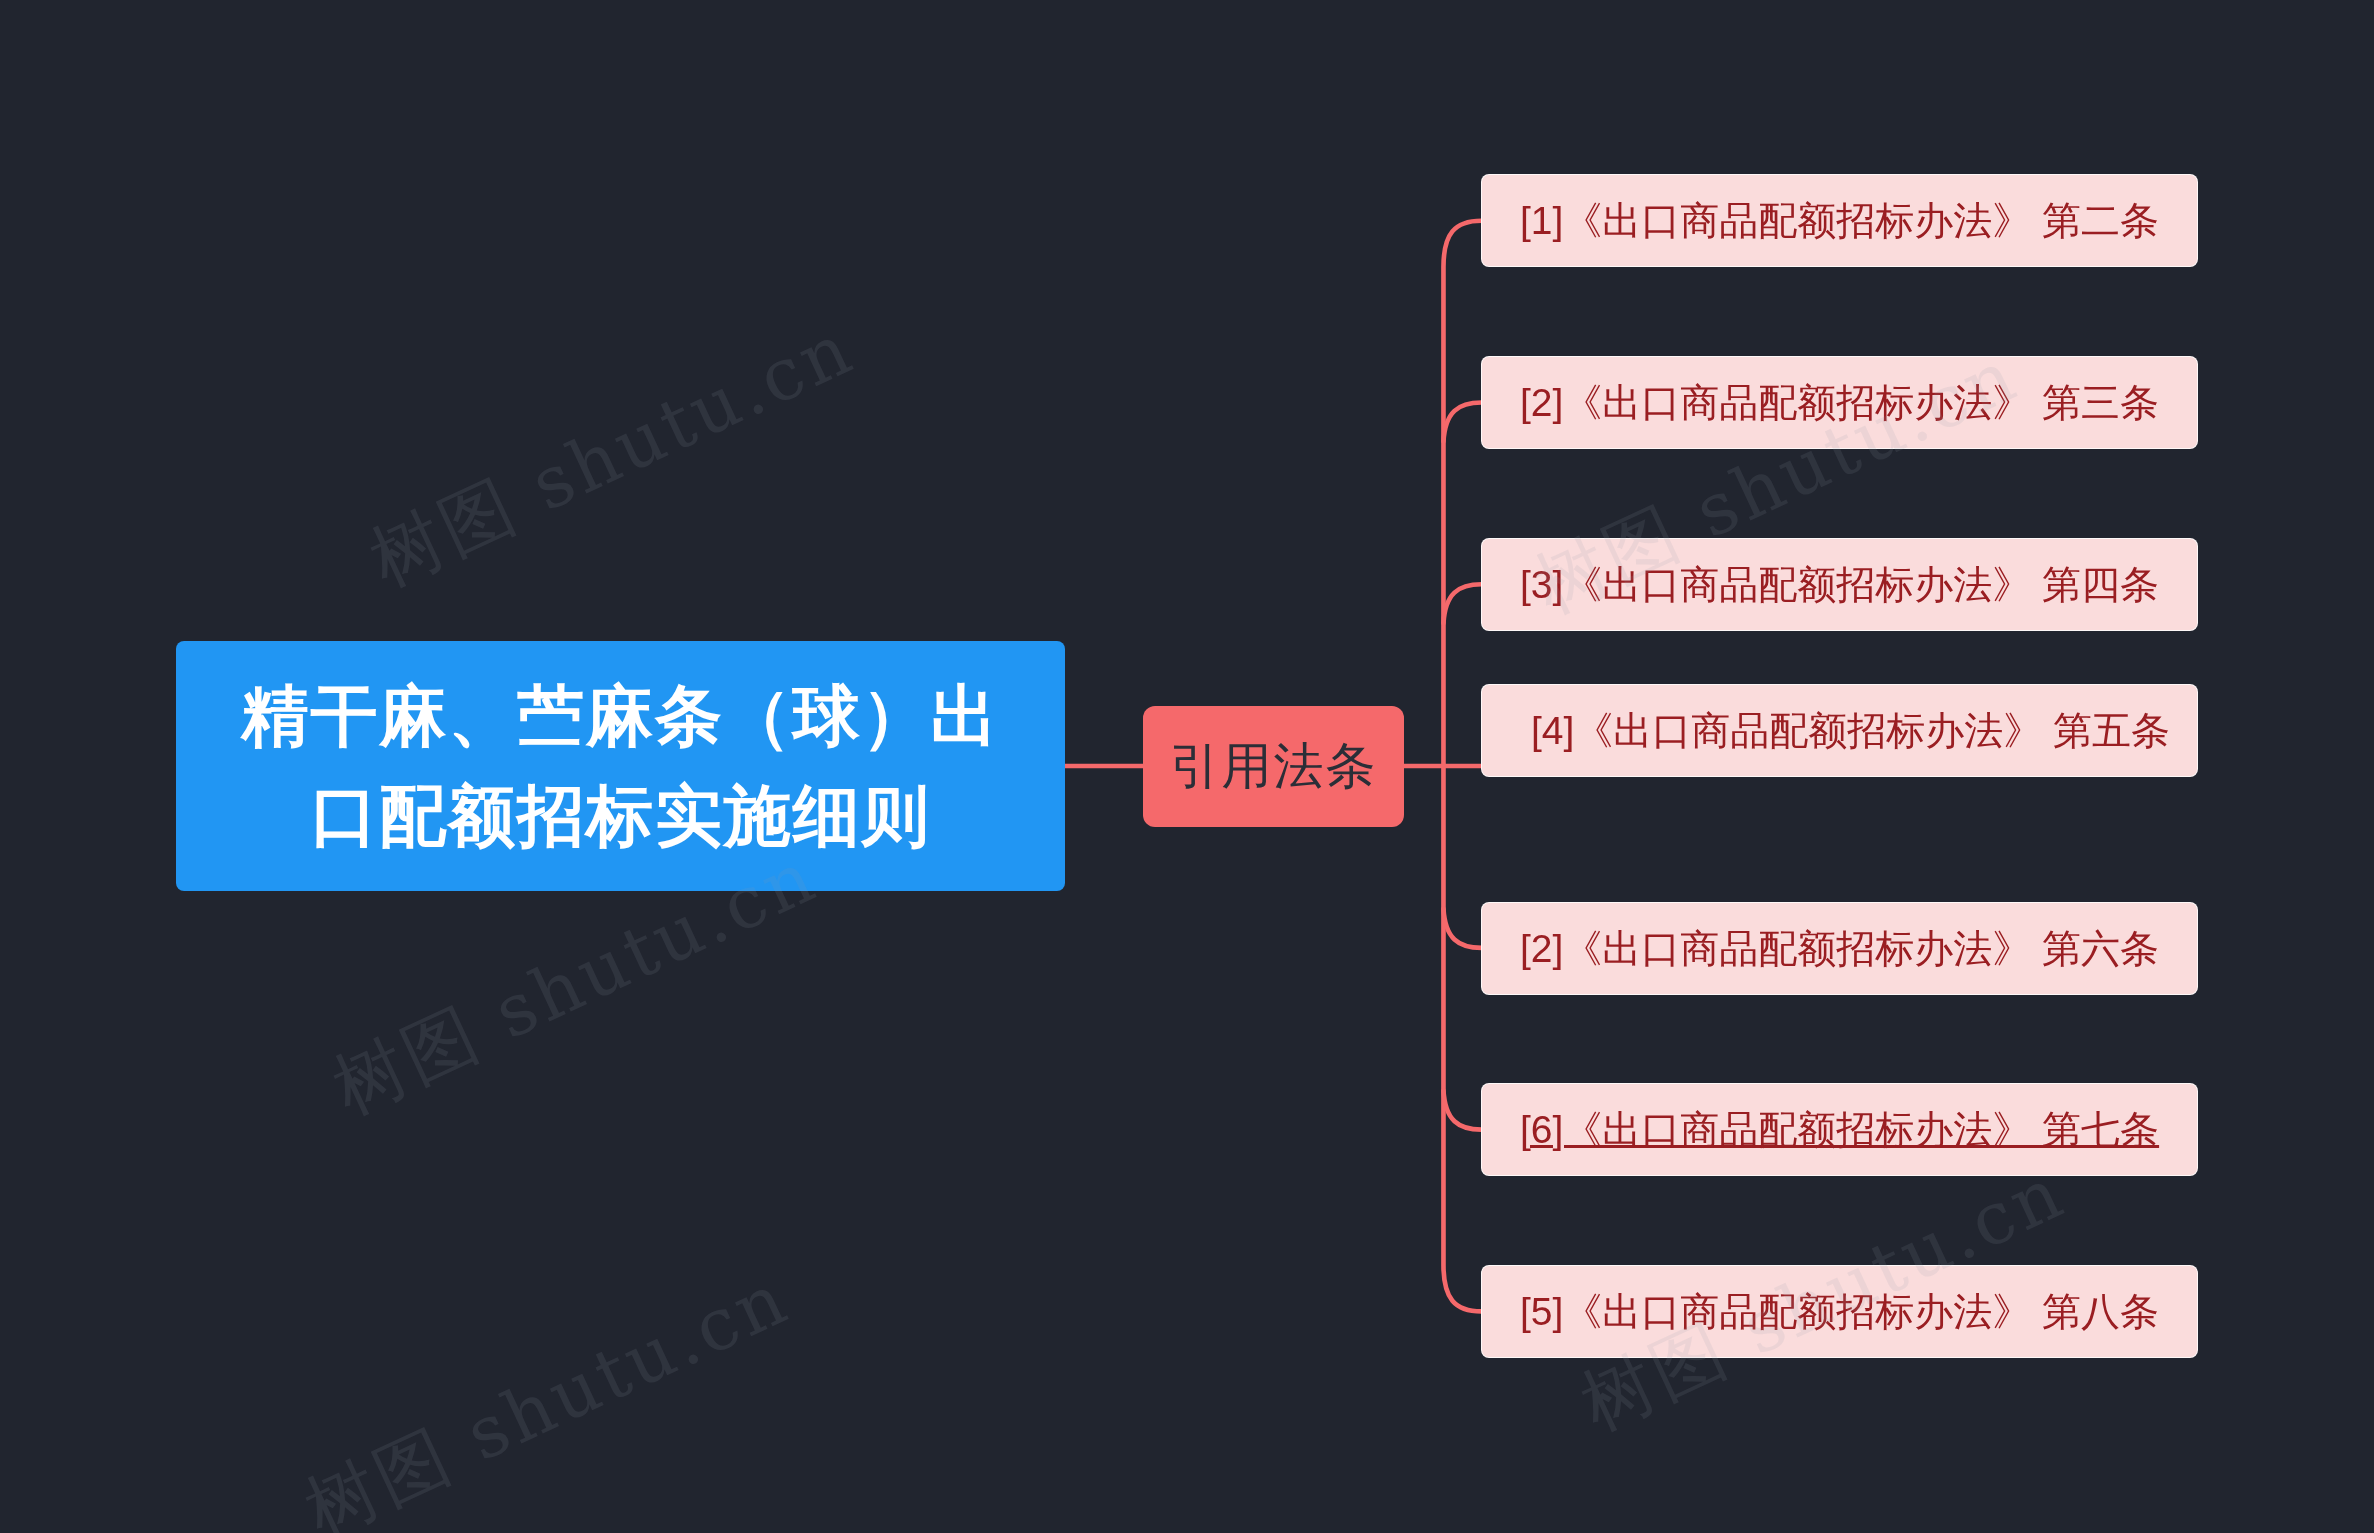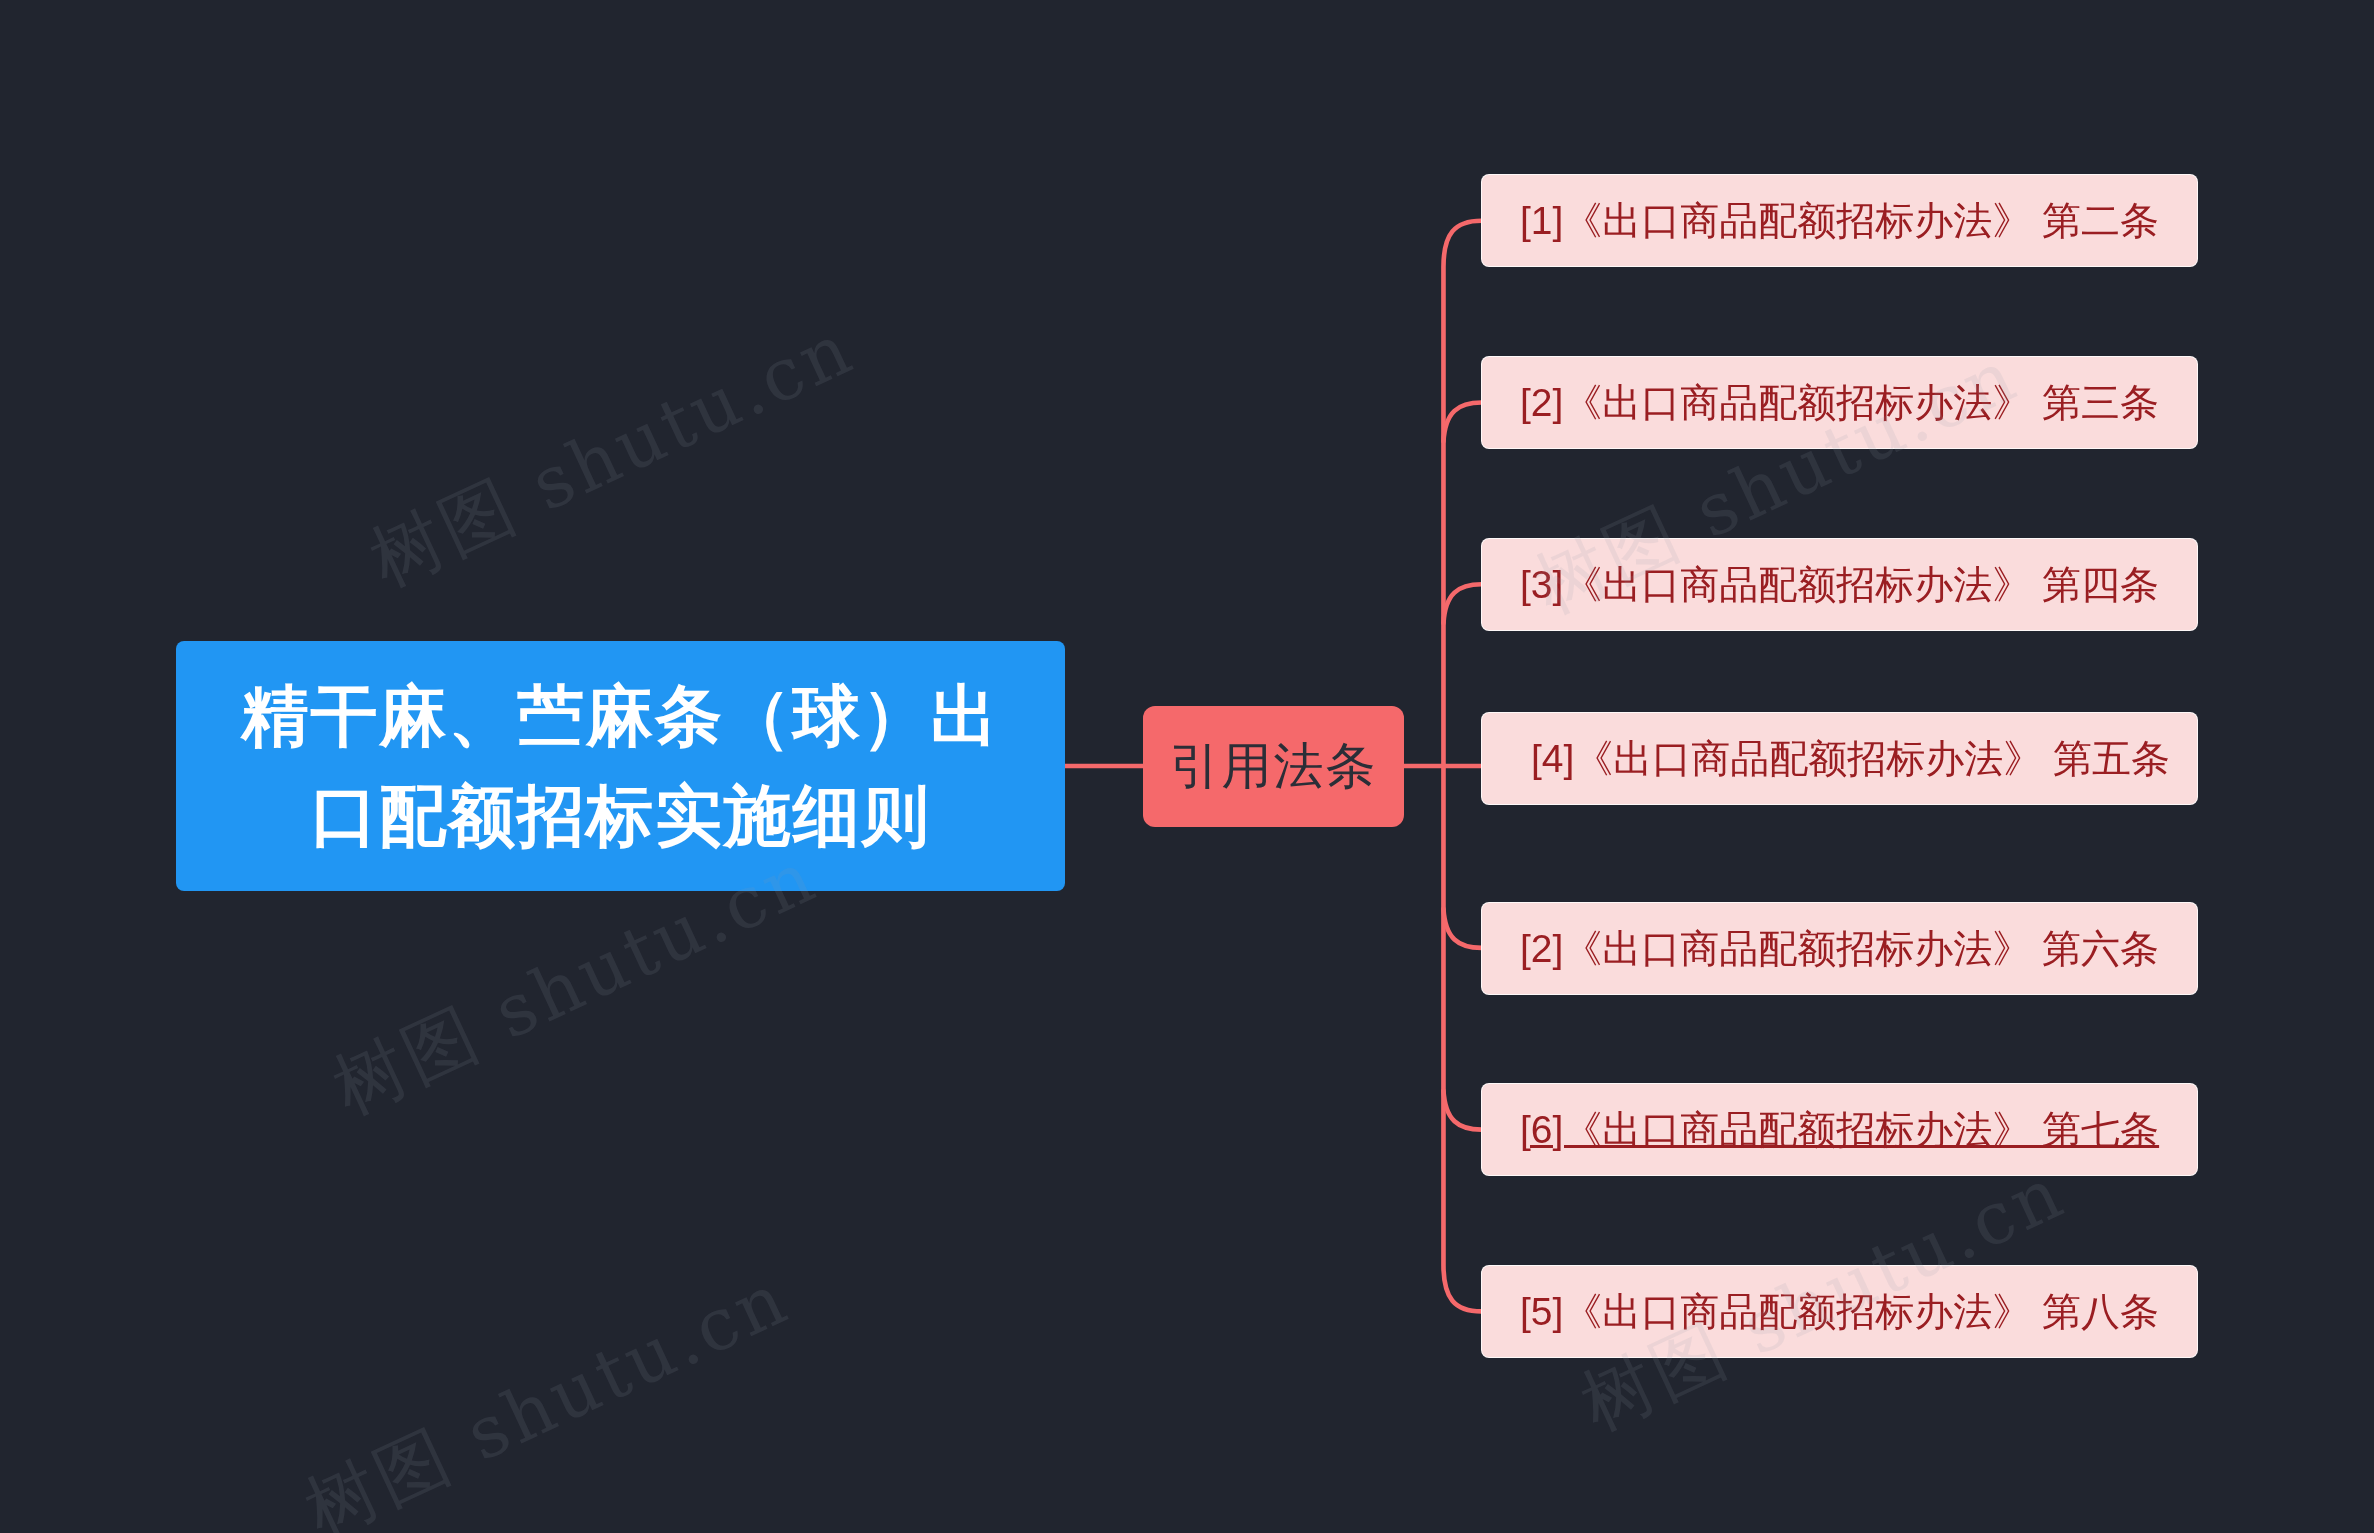--- a/index.html
+++ b/index.html
@@ -69,21 +69,21 @@
     border: 1.9px solid rgba(255,255,255,0.8);
     border-radius: 8px;
     color: #9A1E22;
     font-size: 39px;
     font-weight: 400;
     white-space: nowrap;
   }
   #leaf-0 { top: 174px; }
   #leaf-1 { top: 356px; }
   #leaf-2 { top: 538px; }
-  #leaf-3 { top: 712px; padding-left: 22px; }
+  #leaf-3 { top: 684px; padding-left: 22px; }
   #leaf-4 { top: 902px; }
   #leaf-5 { top: 1083px; text-decoration: underline; }
   #leaf-6 { top: 1265px; }
 
   
   .wm {
     position: absolute;
     z-index: 3;
     transform: translate(-50%, -50%) rotate(-25deg);
     font-family: "DejaVu Serif", "Liberation Serif", serif;

